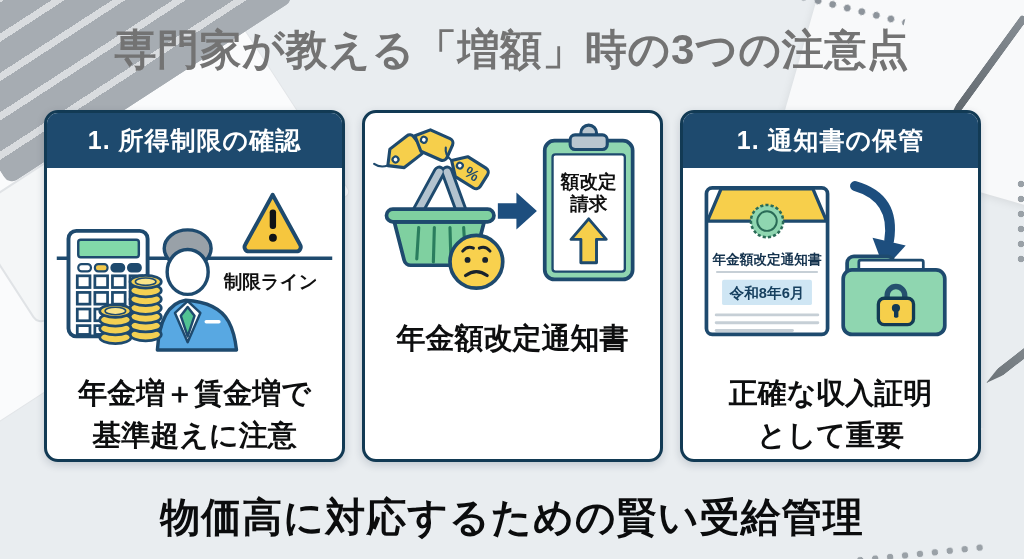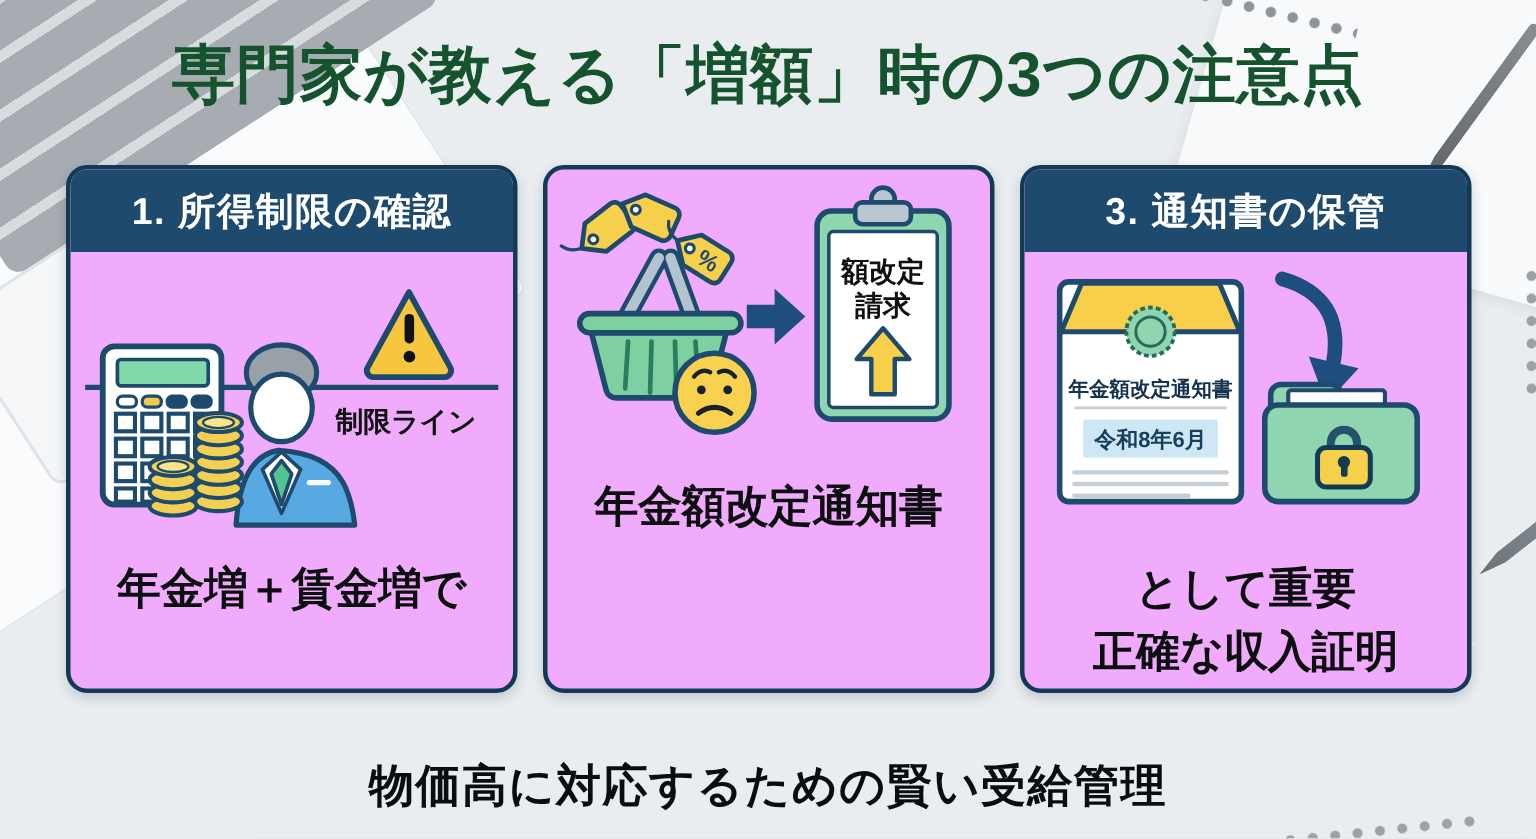--- a/index.html
+++ b/index.html
@@ -30,33 +30,33 @@
       background:linear-gradient(180deg,#9aa1a7,#6b7277);border-radius:4px;
       clip-path:polygon(0 0,100% 0,100% 84%,50% 100%,0 84%);}
   .deco-coil-br{bottom:-3px;right:40px;width:130px;height:15px;transform:rotate(-6deg);
       background-image:radial-gradient(circle at 6px 7px,#9aa1a7 3px,rgba(0,0,0,0) 3.6px);
       background-size:15px 15px;background-repeat:repeat-x;}
   .deco-sparkle{bottom:108px;right:40px;width:44px;height:44px;background:#ffffff;opacity:.75;
       clip-path:polygon(50% 0,60% 40%,100% 50%,60% 60%,50% 100%,40% 60%,0 50%,40% 40%);}
   
   .content{position:absolute;inset:0;z-index:1;}
   .title{position:absolute;top:22px;left:0;right:0;text-align:center;
-         font-size:42px;font-weight:900;color:#14532d;letter-spacing:0.5px;}
+         font-size:42px;font-weight:900;color:#737373;letter-spacing:0.5px;}
   .cards{position:absolute;top:110px;left:44px;display:flex;gap:17px;}
-  .card{width:295px;height:346px;background:#f0abfc;border:3px solid #123a54;border-radius:14px;
+  .card{width:295px;height:346px;background:#ffffff;border:3px solid #123a54;border-radius:14px;
         overflow:hidden;display:flex;flex-direction:column;box-shadow:0 3px 8px rgba(20,40,60,.18);}
   .card-header{height:55px;flex:0 0 55px;background:#1e4a6e;color:#ffffff;font-size:25px;font-weight:800;
         display:flex;align-items:center;justify-content:center;letter-spacing:1px;}
   .card-art{flex:0 0 198px;display:flex;align-items:flex-end;justify-content:center;}
   .card-art svg{display:block;}
   .card-art text{font-family:"Liberation Sans","DejaVu Sans",sans-serif;font-weight:800;}
   .card-caption{flex:1;text-align:center;font-size:29px;font-weight:800;color:#0d0e0f;
         line-height:1.45;padding-top:6px;}
   .footer{position:absolute;bottom:14px;left:0;right:0;text-align:center;
-        font-size:30px;font-weight:900;color:#0b0c0d;letter-spacing:1px;}
+        font-size:40px;font-weight:900;color:#0b0c0d;letter-spacing:1px;}
 </style>
 </head>
 <body>
 
 <div class="stage">
 
   <div class="deco deco-laptop-base"></div>
   <div class="deco deco-trackpad"></div>
   <div class="deco deco-laptop"></div>
   <div class="deco deco-note-tr"></div>
@@ -134,20 +134,21 @@
             <g>
               <path d="M231,25 L259,76 a4.5,4.5 0 0 1 -4,7 H207 a4.5,4.5 0 0 1 -4,-7 Z" fill="#f6c63e" stroke="#1e4a6e" stroke-width="4" stroke-linejoin="round"></path>
               <rect x="228" y="40" width="6.5" height="20" rx="3" fill="#101316"></rect>
               <circle cx="231.3" cy="69" r="4" fill="#101316"></circle>
             </g>
             <text x="229" y="120" text-anchor="middle" font-size="19" fill="#101010">制限ライン</text>
           </svg>
         </div>
         <div class="card-caption">
           <div>年金増＋賃金増で</div>
+          <div>基準超えに注意</div>
         </div>
       </div>
 
       <div class="card">
         <div class="card-art">
           <svg width="295" height="196" viewBox="0 0 302 200">
 
             <g>
               <g transform="translate(16,42) rotate(-38)">
                 <path d="M12,0 H34 a5,5 0 0 1 5,5 v14 a5,5 0 0 1 -5,5 H12 L0,12 Z" fill="#f6cf4b" stroke="#1e4a6e" stroke-width="3.2" stroke-linejoin="round"></path>
@@ -202,21 +203,21 @@
               <polygon points="229,106 211,127 221,127 221,151 237,151 237,127 247,127" fill="#f6cf4b" stroke="#1e4a6e" stroke-width="3" stroke-linejoin="round"></polygon>
             </g>
           </svg>
         </div>
         <div class="card-caption">
           <div>年金額改定通知書</div>
         </div>
       </div>
 
       <div class="card">
-        <div class="card-header">3. 通知書の保管</div>
+        <div class="card-header">1. 通知書の保管</div>
         <div class="card-art">
           <svg width="295" height="196" viewBox="0 0 302 200">
 
             <g>
               <rect x="24" y="18" width="124" height="150" rx="6" fill="#ffffff" stroke="#1e4a6e" stroke-width="3.8"></rect>
               <path d="M25,52 L39,19 H133 L147,52 Z" fill="#f7cf4b" stroke="#1e4a6e" stroke-width="3.4" stroke-linejoin="round"></path>
               <circle cx="86" cy="52" r="16.5" fill="#8fd6b0" stroke="#2a6b57" stroke-width="2.6" stroke-dasharray="3.2 2.2"></circle>
               <circle cx="86" cy="52" r="10" fill="none" stroke="#2a6b57" stroke-width="2"></circle>
               <text x="86" y="96" text-anchor="middle" font-size="14" fill="#15334e">年金額改定通知書</text>
               <line x1="34" y1="104" x2="138" y2="104" stroke="#c6cfd6" stroke-width="2"></line>
@@ -241,22 +242,22 @@
               <g>
                 <path d="M209,133 v-5 a9,9 0 0 1 18,0 v5" fill="none" stroke="#25506e" stroke-width="5.5"></path>
                 <rect x="200" y="131" width="36" height="27" rx="6" fill="#f6cf4b" stroke="#123a54" stroke-width="3.4"></rect>
                 <circle cx="218" cy="141" r="4.2" fill="#123a54"></circle>
                 <rect x="216" y="143" width="4.5" height="8" rx="1.5" fill="#123a54"></rect>
               </g>
             </g>
           </svg>
         </div>
         <div class="card-caption">
+          <div>正確な収入証明</div>
           <div>として重要</div>
-          <div>正確な収入証明</div>
         </div>
       </div>
 
     </div>
 
     <div class="footer">物価高に対応するための賢い受給管理</div>
   </div>
 </div>
 
 </body></html>

